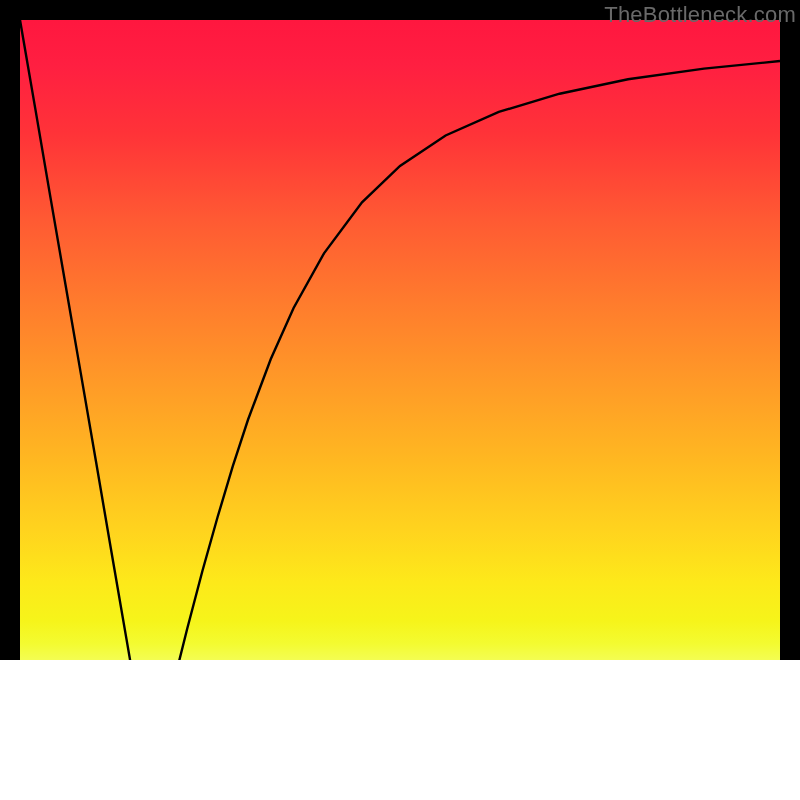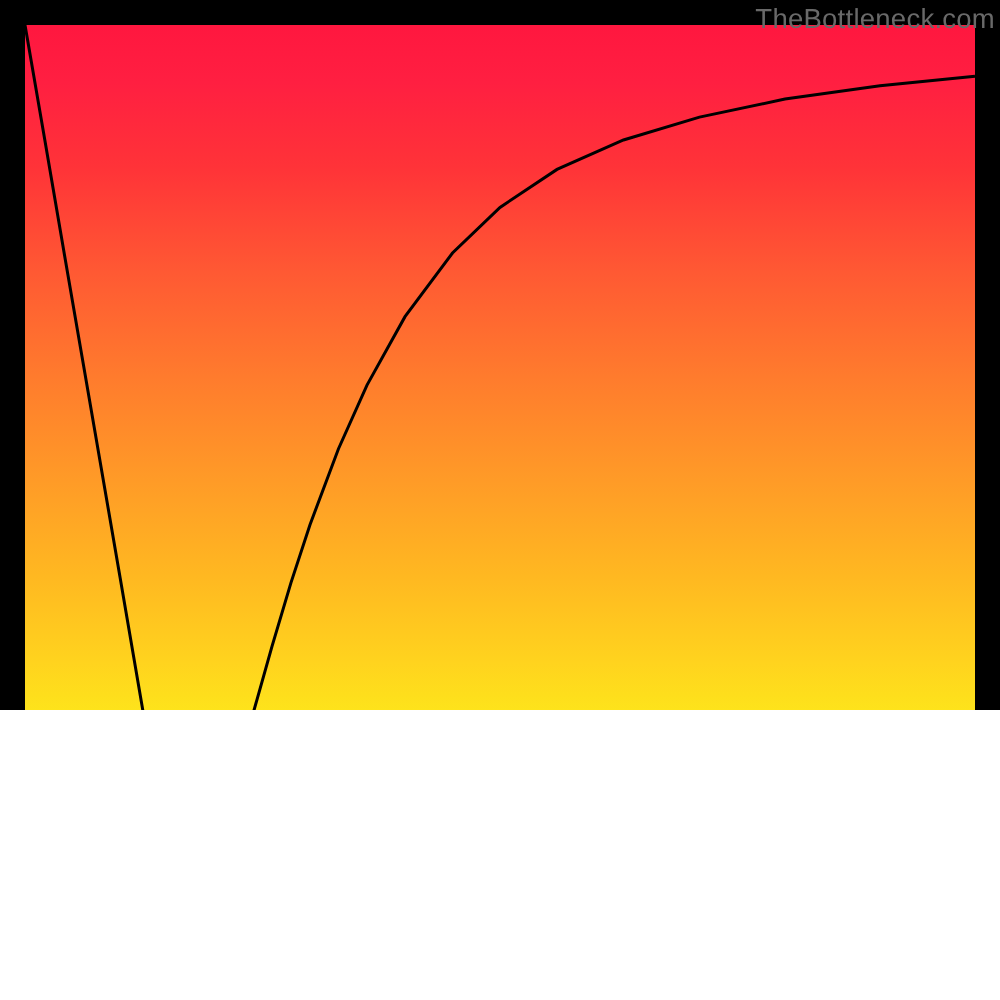--- a/index.html
+++ b/index.html
@@ -3,21 +3,21 @@
 <meta charset="utf-8">
 <style>
   body {
     margin: 0;
     padding: 0;
     background: #fff;
   }
   .chart-container {
     position: relative;
     width: 800px;
-    height: 568px;
+    height: 660px;
     background: #000;
   }
   .plot-area {
     position: absolute;
     left: 20px;
     top: 20px;
     width: 760px;
     height: 760px;
     background: linear-gradient(to bottom,
       #ff173f 0%,

